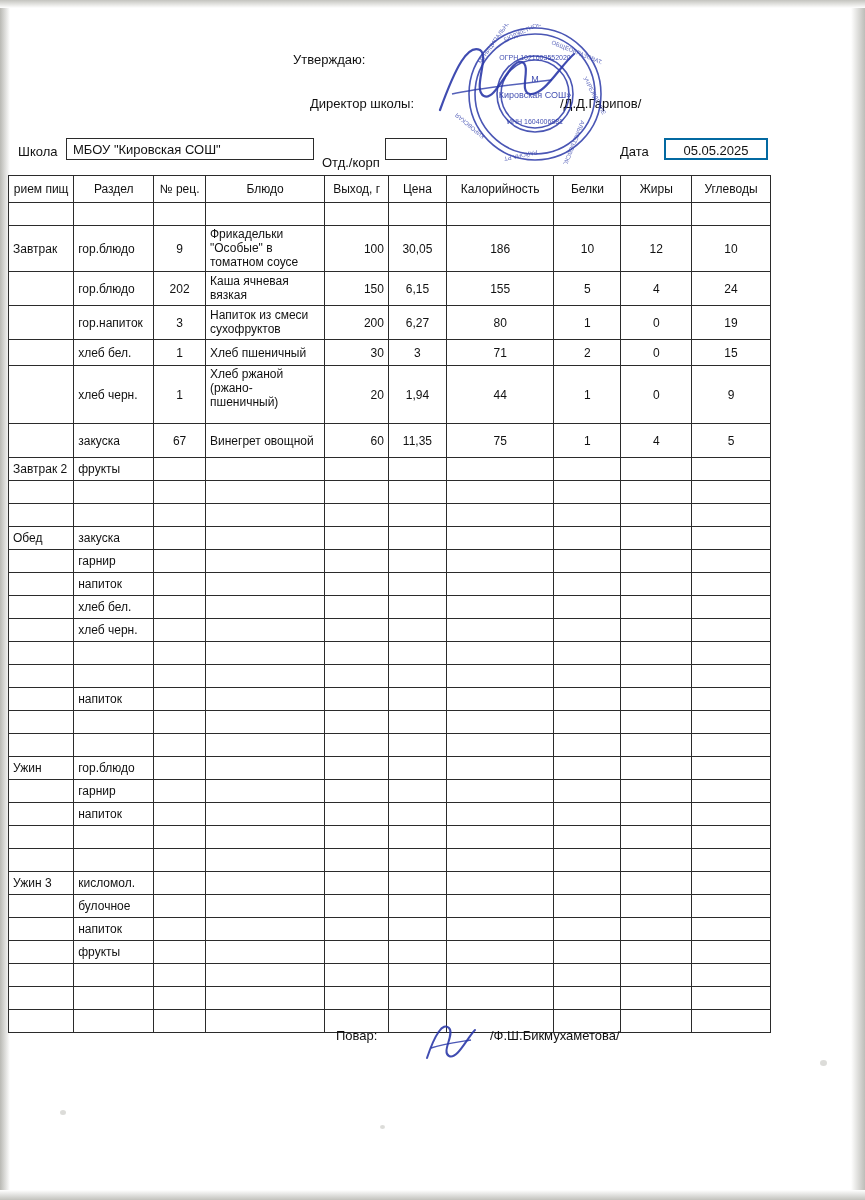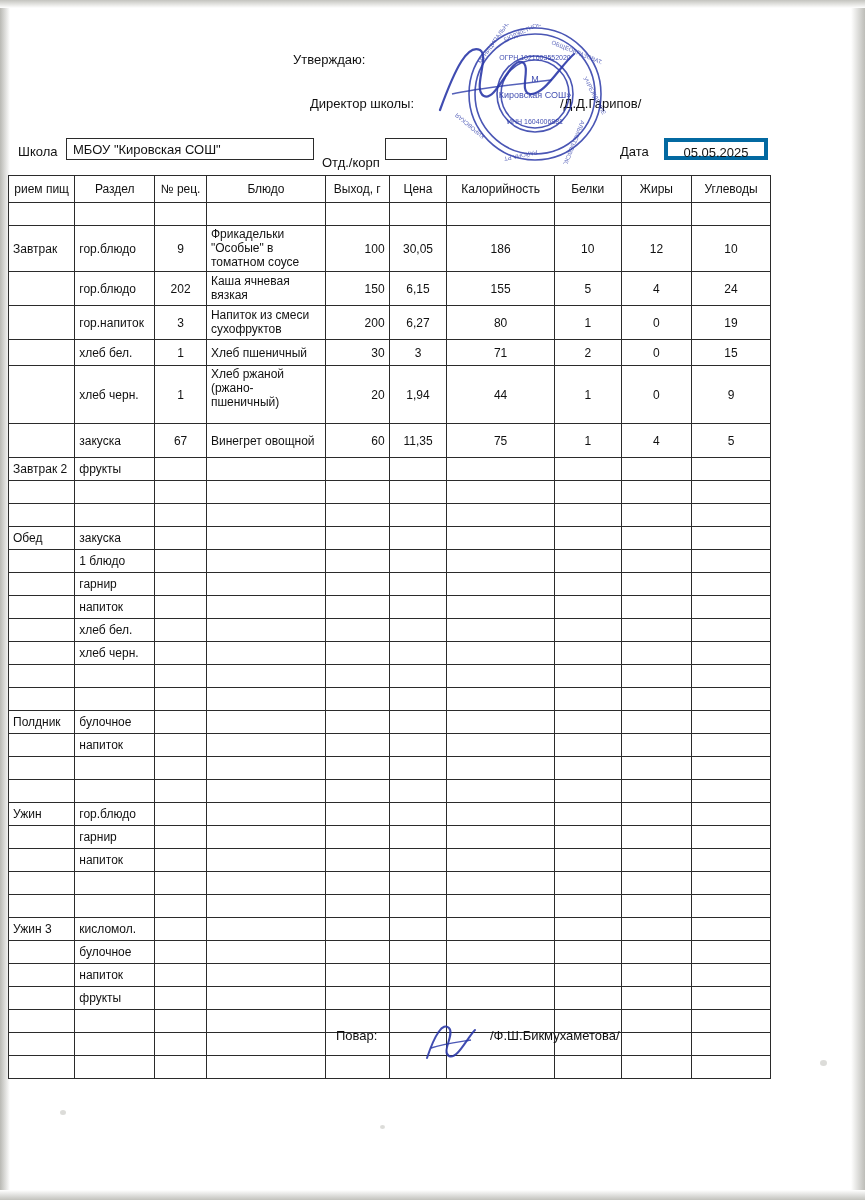--- a/index.html
+++ b/index.html
@@ -60,21 +60,21 @@
   }
   .otd-box {
     position: absolute; left: 385px; top: 138px; width: 62px; height: 22px;
     border: 1px solid #2b2b2b; box-sizing: border-box;
   }
   .date-label {
     position: absolute; left: 620px; top: 144px; font-size: 13px;
   }
   .date-box {
     position: absolute; left: 664px; top: 138px; width: 104px; height: 22px;
-    border: 4px solid #0369a1; box-sizing: border-box;
+    border: 2px solid #0369a1; box-sizing: border-box;
     font-size: 13px; text-align: center; padding-top: 3px;
   }
 
   
   table.menu {
     position: absolute;
     left: 8px; top: 175px;
     border-collapse: collapse;
     width: 763px;
     font-size: 12px;
@@ -339,32 +339,20 @@
         <td class="c-rec"></td>
         <td class="c-dish"></td>
         <td class="c-out"></td>
         <td class="c-price"></td>
         <td class="c-cal"></td>
         <td class="c-prot"></td>
         <td class="c-fat"></td>
         <td class="c-carb"></td>
       </tr>
 
-      <tr>
-        <td class="c-meal"></td>
-        <td class="c-sec">1 блюдо</td>
-        <td class="c-rec"></td>
-        <td class="c-dish"></td>
-        <td class="c-out"></td>
-        <td class="c-price"></td>
-        <td class="c-cal"></td>
-        <td class="c-prot"></td>
-        <td class="c-fat"></td>
-        <td class="c-carb"></td>
-      </tr>
 
 
       <tr>
         <td class="c-meal"></td>
         <td class="c-sec">гарнир</td>
         <td class="c-rec"></td>
         <td class="c-dish"></td>
         <td class="c-out"></td>
         <td class="c-price"></td>
         <td class="c-cal"></td>
@@ -431,32 +419,20 @@
         <td class="c-rec"></td>
         <td class="c-dish"></td>
         <td class="c-out"></td>
         <td class="c-price"></td>
         <td class="c-cal"></td>
         <td class="c-prot"></td>
         <td class="c-fat"></td>
         <td class="c-carb"></td>
       </tr>
 
-      <tr>
-        <td class="c-meal">Полдник</td>
-        <td class="c-sec">булочное</td>
-        <td class="c-rec"></td>
-        <td class="c-dish"></td>
-        <td class="c-out"></td>
-        <td class="c-price"></td>
-        <td class="c-cal"></td>
-        <td class="c-prot"></td>
-        <td class="c-fat"></td>
-        <td class="c-carb"></td>
-      </tr>
 
       <tr>
         <td class="c-meal"></td>
         <td class="c-sec">напиток</td>
         <td class="c-rec"></td>
         <td class="c-dish"></td>
         <td class="c-out"></td>
         <td class="c-price"></td>
         <td class="c-cal"></td>
         <td class="c-prot"></td>

